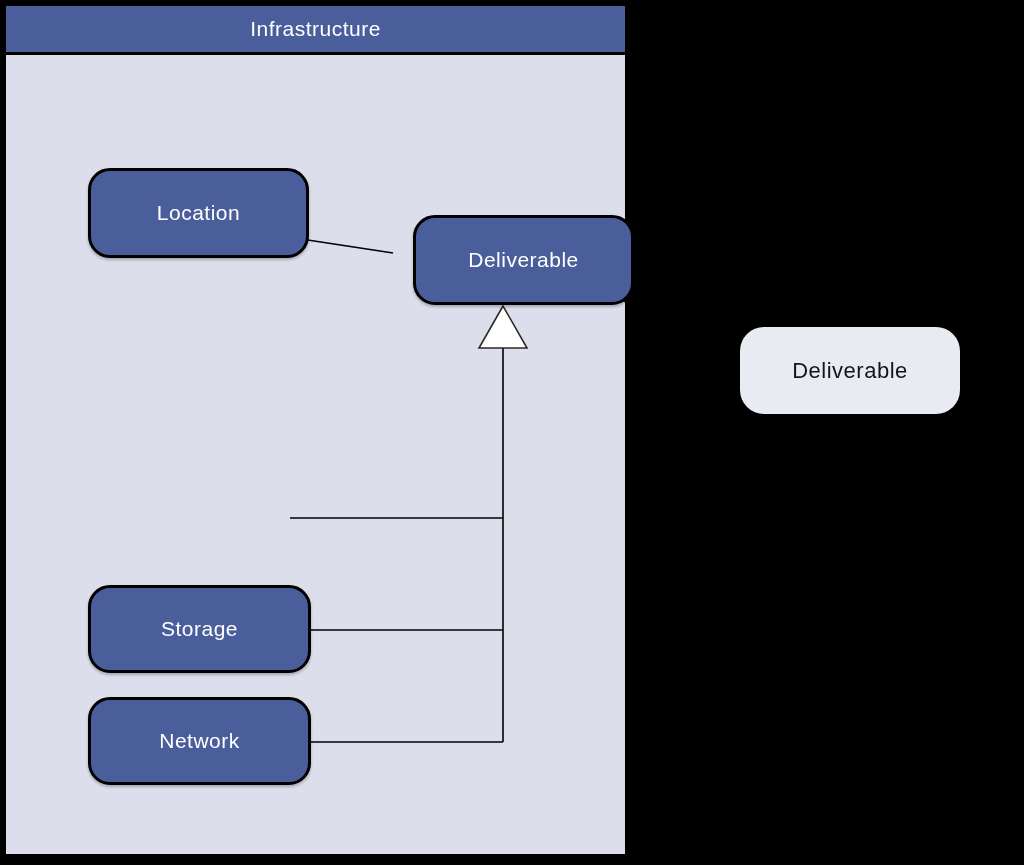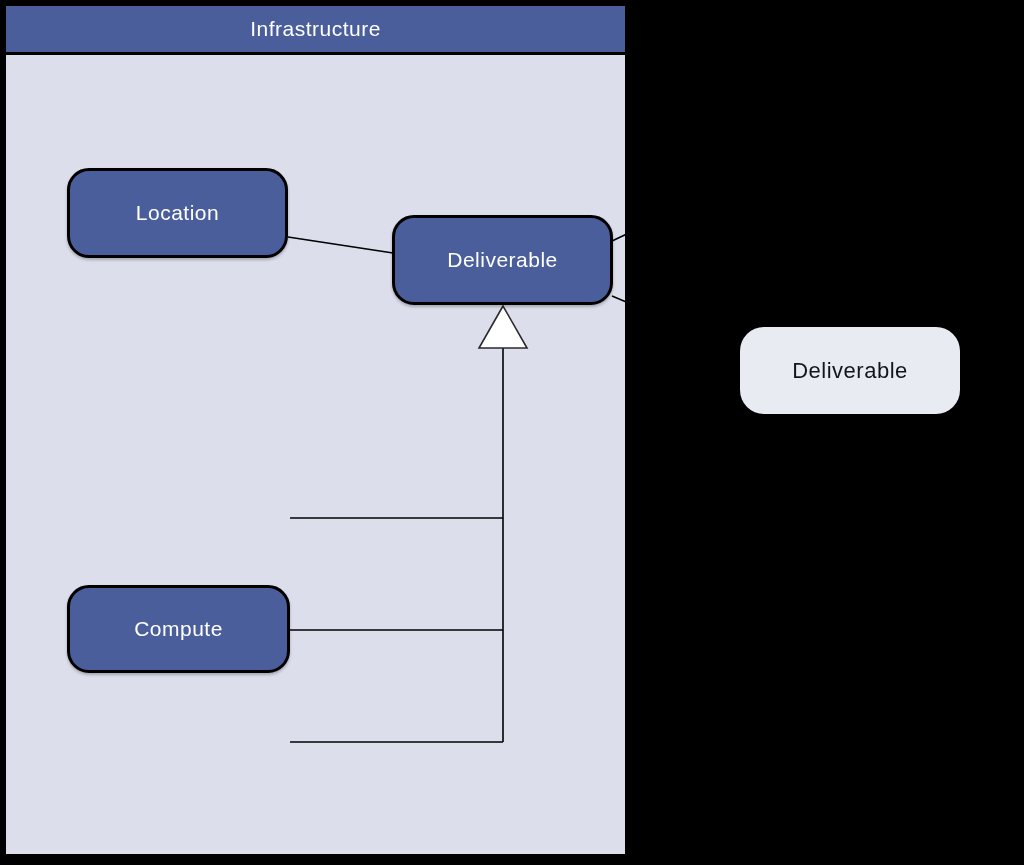--- a/index.html
+++ b/index.html
@@ -50,20 +50,21 @@
     align-items: center;
     justify-content: center;
     background: var(--node-fill, #4a5e9b);
     color: var(--node-text, #ffffff);
     border: 3px solid #000;
     border-radius: 22px;
     font-size: 21px;
     letter-spacing: 0.5px;
     z-index: 3;
     box-shadow: 0 2px 3px rgba(0,0,0,0.25);
+    margin-left: 21px;
   }
   .node-location    { left: 67px;  top: 168px; width: 221px; height: 90px; }
   .node-deliverable { left: 392px; top: 215px; width: 221px; height: 90px; }
   .node-compute     { left: 67px;  top: 473px; width: 223px; height: 90px; }
   .node-storage     { left: 67px;  top: 585px; width: 223px; height: 88px; }
   .node-network     { left: 67px;  top: 697px; width: 223px; height: 88px; }
 
   
   .external-node {
     position: absolute;
@@ -110,20 +111,23 @@
     <polygon points="503,306 479,348 527,348" fill="#ffffff" stroke="#2a2a2a" stroke-width="1.6"></polygon>
   </svg>
 
   <div class="node node-location">
     <span>Location</span>
   </div>
   <div class="node node-deliverable">
     <span>Deliverable</span>
   </div>
   <div class="node node-storage">
-    <span>Compute</span>
+    <span>Storage</span>
+  </div>
+  <div class="node node-network">
+    <span>Network</span>
   </div>
 
   <div class="external-node external-deliverable">
     <span>Deliverable</span>
   </div>
 
 </div>
 
 </body></html>

